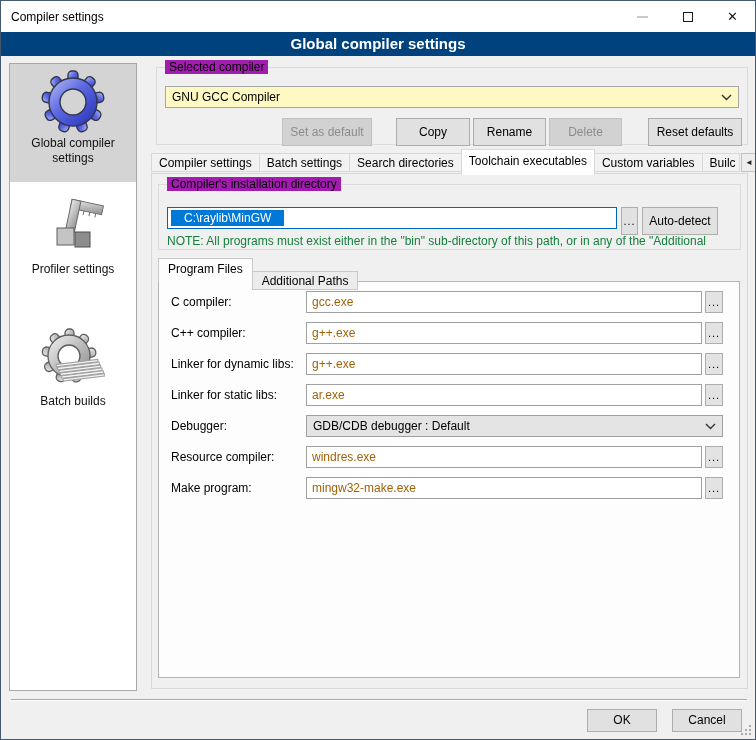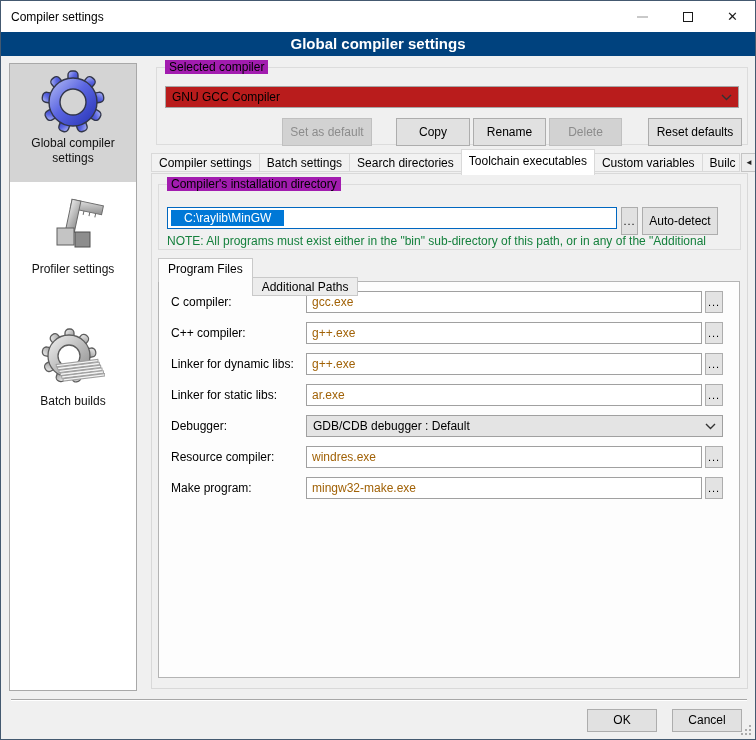--- a/index.html
+++ b/index.html
@@ -23,21 +23,21 @@
   
   .sidebar{position:absolute;left:8px;top:62px;width:128px;height:628px;background:#fff;border:1px solid #a8a8a8;}
   .side-item{text-align:center;padding-top:6px;}
   .side-item.selected{background:#d4d4d4;}
   .side-item .icn{display:block;margin:0 auto;}
   .side-label{display:block;font-size:12px;line-height:15px;padding:2px 4px 8px 4px;color:#111;}
   
   .groupbox{position:absolute;border:1px solid #dcdcdc;background:transparent;}
   .group-caption{position:absolute;top:-8px;left:8px;background:#a21caf;padding:0 4px;font-size:12px;color:#000;}
   
-  .combo{position:absolute;background:#b91c1c;border:1px solid #a6a6a6;display:flex;align-items:center;padding:0 6px;height:22px;}
+  .combo{position:absolute;background:#fef9c3;border:1px solid #a6a6a6;display:flex;align-items:center;padding:0 6px;height:22px;}
   .combo .combo-text{flex:1;overflow:hidden;white-space:nowrap;}
   .combo .chev{margin-left:4px;display:flex;align-items:center;}
   .btn{position:absolute;height:28px;background:#e1e1e1;border:1px solid #adadad;font-family:"Liberation Sans",sans-serif;
     font-size:12px;text-align:center;line-height:20px;padding:0;color:#000;}
   .btn.disabled{background:#d2d2d2;border-color:#c0c0c0;color:#8c8c8c;}
   
   .tabstrip{position:absolute;left:150px;top:148px;height:27px;display:flex;align-items:flex-start;z-index:3;}
   .tab{height:19px;margin-top:4px;background:#f2f2f2;border:1px solid #d9d9d9;padding:0 7px;line-height:18px;
     font-size:12px;white-space:nowrap;margin-right:-1px;overflow:hidden;}
   .tab.active{height:26px;margin-top:0;background:#ffffff;line-height:22px;border-bottom:none;z-index:4;position:relative;}
@@ -46,21 +46,21 @@
     font-size:8px;line-height:17px;text-align:center;color:#222;padding:0;}
   
   .tabpage{position:absolute;left:150px;top:172px;width:597px;height:516px;background:#f0f0f0;border:1px solid #d9d9d9;z-index:1;}
   
   .path-input{position:absolute;left:166px;top:206px;width:450px;height:22px;background:#fff;border:1px solid #0067c0;
     display:flex;align-items:center;padding:0 3px;z-index:2;}
   .path-selection{background:#0078d7;color:#fff;padding:1px 13px;white-space:nowrap;}
   .note-text{position:absolute;left:166px;top:233px;width:572px;color:#15803d;white-space:nowrap;overflow:hidden;z-index:2;}
   
   .subtabstrip{position:absolute;left:157px;top:257px;display:flex;align-items:flex-start;z-index:3;}
-  .subtab{height:19px;margin-top:19px;background:#ececec;border:1px solid #c9c9c9;padding:0 9px;line-height:18px;
+  .subtab{height:19px;margin-top:13px;background:#ececec;border:1px solid #c9c9c9;padding:0 9px;line-height:18px;
     font-size:12px;white-space:nowrap;margin-right:-1px;}
   .subtab.active{height:24px;margin-top:0;background:#fdfdfd;line-height:21px;border-bottom:none;position:relative;z-index:4;}
   .subpage{position:absolute;left:157px;top:280px;width:582px;height:397px;background:#fdfdfd;border:1px solid #b4b4b4;
     padding:9px 16px 0 12px;z-index:2;}
   .prow{display:flex;align-items:center;height:22px;margin-bottom:9px;}
   .plabel{width:135px;flex:none;font-size:12px;color:#000;}
   .pfield{flex:1;height:22px;background:#fff;border:1px solid #a0a0a0;padding:0 5px;font-family:"Liberation Sans",sans-serif;
     font-size:12px;color:#a16207;min-width:0;}
   .pbrowse{flex:none;width:18px;height:22px;margin-left:3px;background:#e3e3e3;border:1px solid #adadad;
     font-size:11px;line-height:18px;text-align:center;padding:0;letter-spacing:1px;}

